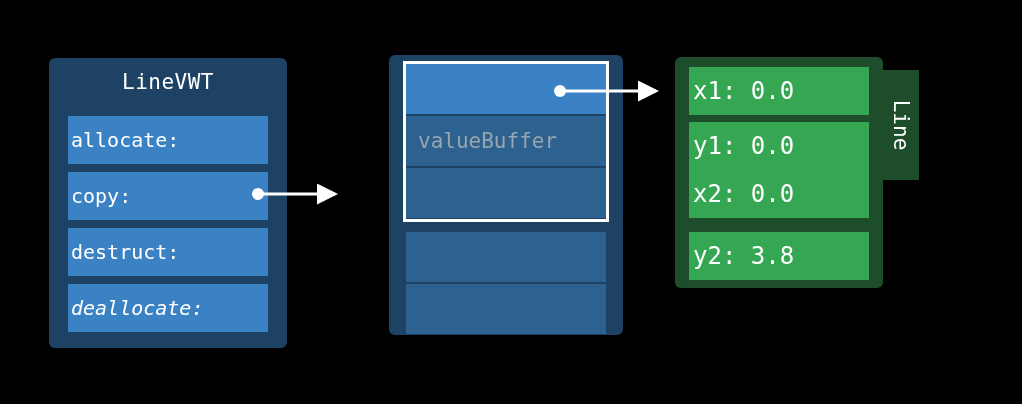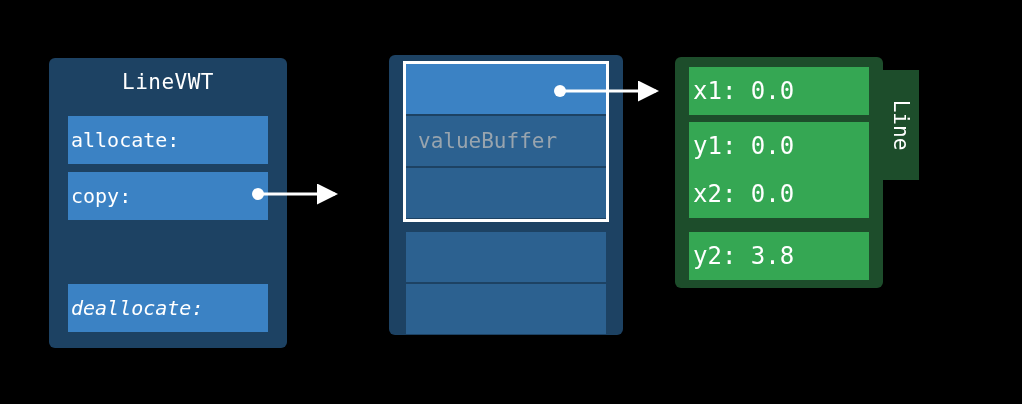--- a/index.html
+++ b/index.html
@@ -169,20 +169,21 @@
 </style>
 </head>
 <body>
 
 <div id="canvas">
 
   <div class="panel" id="vwt-panel">
     <div id="vwt-title">LineVWT</div>
     <div class="vwt-row" id="vwt-row-0">allocate:</div>
     <div class="vwt-row bold" id="vwt-row-1">copy:</div>
+    <div class="vwt-row" id="vwt-row-2">destruct:</div>
     <div class="vwt-row" id="vwt-row-3">deallocate:</div>
   </div>
 
   <div class="panel" id="buffer-panel">
     <div class="buf-slot lit" id="buf-slot-0"></div>
     <div class="buf-slot" id="buf-slot-1"></div>
     <div class="buf-slot" id="buf-slot-2"></div>
     <div class="buf-slot" id="buf-slot-3"></div>
     <div class="buf-slot" id="buf-slot-4"></div>
     <div id="buf-label">valueBuffer</div>

